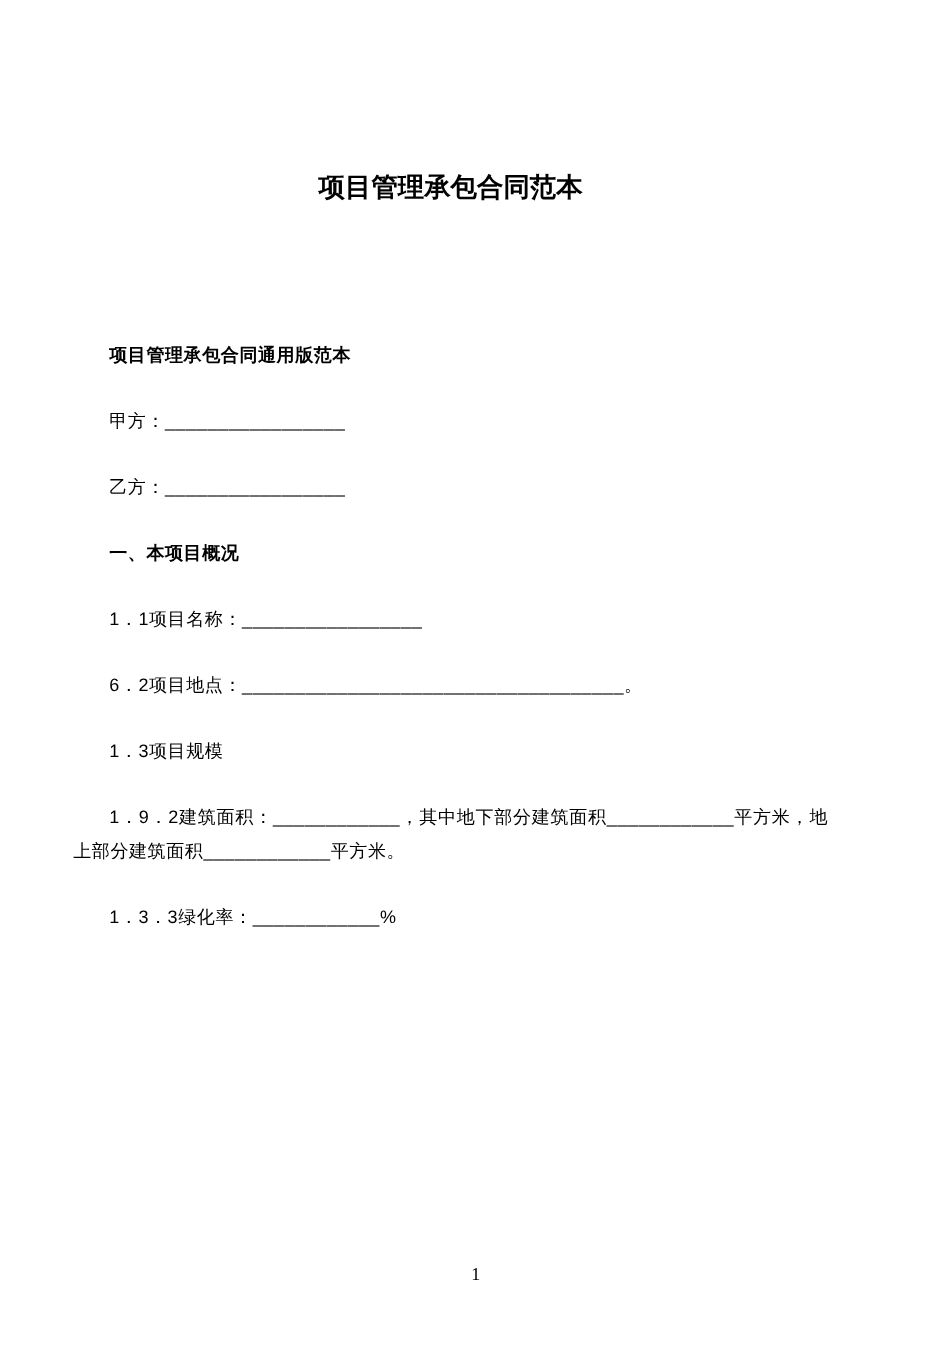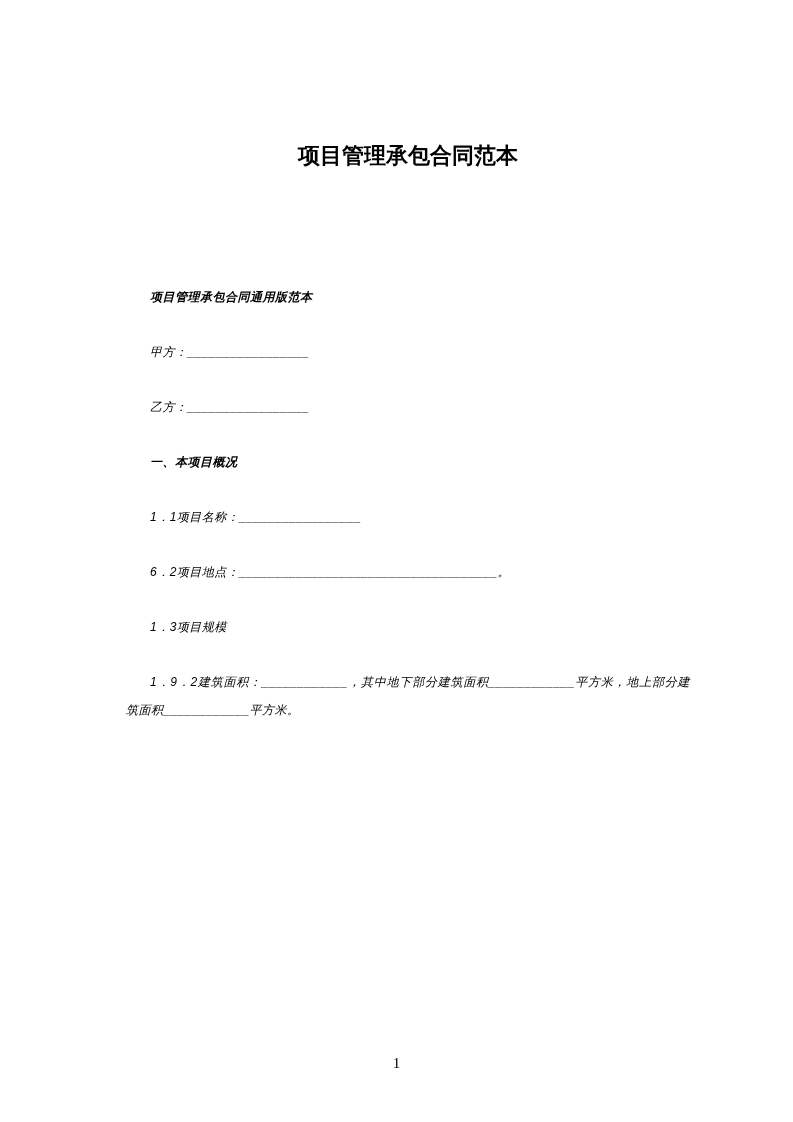--- a/index.html
+++ b/index.html
@@ -11,38 +11,36 @@
     position: relative;
     width: 793px;
     height: 1122px;
     background: #ffffff;
     color: #000000;
     font-family: "Liberation Sans", sans-serif;
     overflow: hidden;
     box-sizing: border-box;
   }
   .content {
-    padding: 141px 103px 0 103px;
-    margin-left: 23px;
+    padding: 141px 103px 0 61px;
   }
   .doc-title {
     margin: 0 0 112px 0;
     font-size: 22px;
     font-weight: bold;
     line-height: 30px;
     text-align: center;
   }
   .block {
     margin: 0 0 27px 0;
-    font-size: 12px;
+    font-size: 15px;
     line-height: 28px;
     text-indent: 2em;
     text-align: justify;
     letter-spacing: 0.5px;
-    font-style: italic;
   }
   .bold {
     font-weight: bold;
   }
   .footer-pagenum {
     position: absolute;
     left: 0;
     right: 0;
     bottom: 50px;
     text-align: center;
@@ -71,17 +69,18 @@
 
     <p class="block">1．1项目名称：_________________</p>
 
     <p class="block">6．2项目地点：____________________________________。</p>
 
     <p class="block">1．3项目规模</p>
 
 
     <p class="block">1．9．2建筑面积：____________，其中地下部分建筑面积____________平方米，地上部分建筑面积____________平方米。</p>
 
+    <p class="block">1．3．3绿化率：____________%</p>
 
   </div>
 
   <div class="footer-pagenum">1</div>
 </div>
 
 </body></html>

